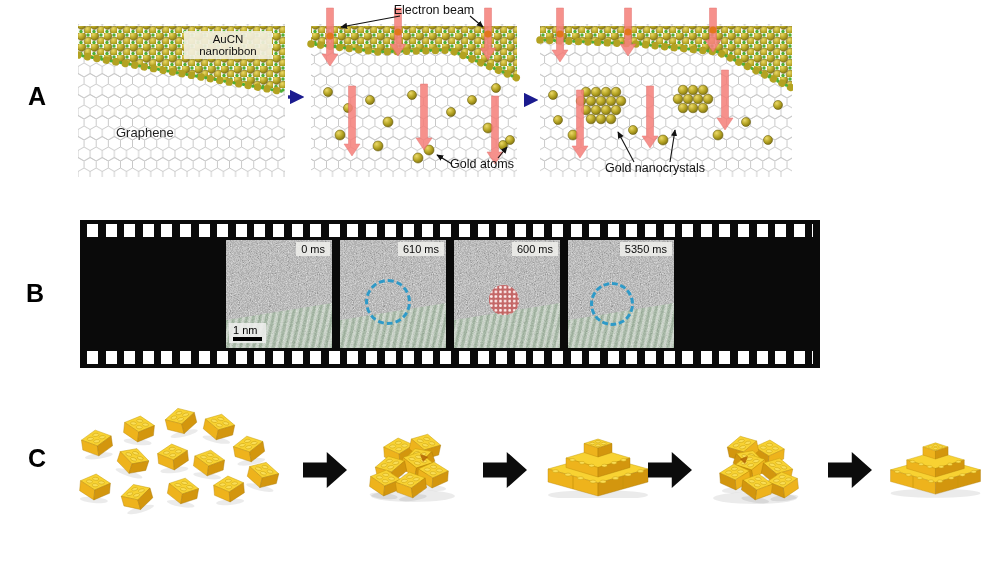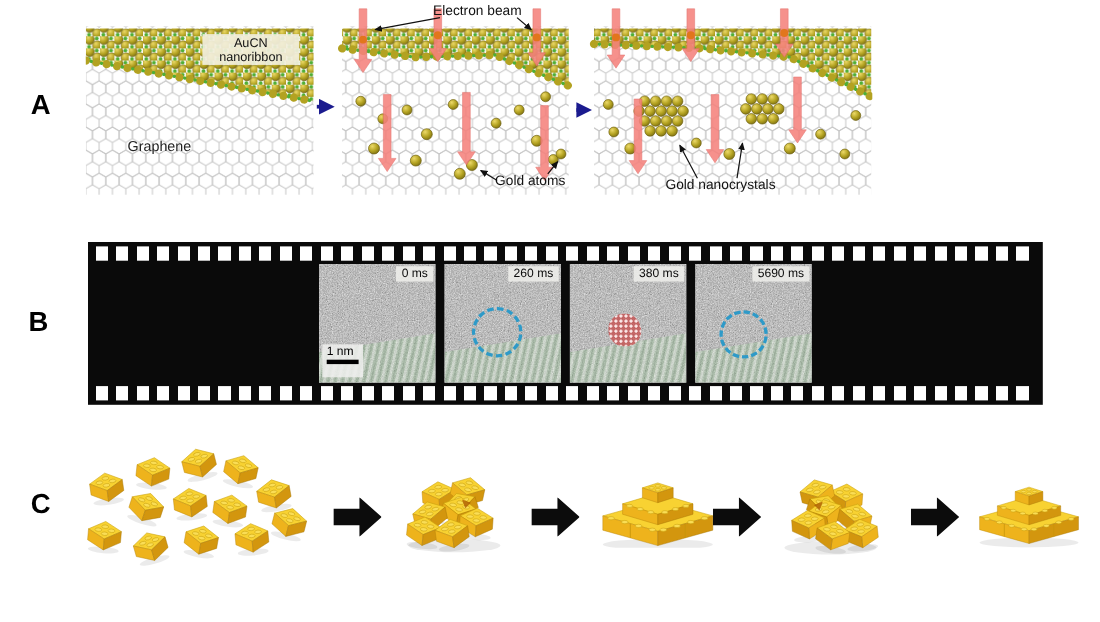--- a/index.html
+++ b/index.html
@@ -3,32 +3,32 @@
 <meta charset="utf-8">
 <style>
   html,body{margin:0;padding:0;background:#fff}
   #fig{position:relative;width:1000px;height:565px;background:#fff;
        font-family:"Liberation Sans",sans-serif;overflow:hidden}
   #fig svg{display:block}
   svg text{font-family:"Liberation Sans",sans-serif}
   .abs{position:absolute}
   .plabel{position:absolute;font-size:25px;font-weight:bold;color:#000;line-height:1}
   
-  .strip{position:absolute;left:80px;top:220px;width:868px;height:148px;background:#0a0a0a}
+  .strip{position:absolute;left:80px;top:220px;width:740px;height:148px;background:#0a0a0a}
   .sprockets{height:13px;margin:4px 7px 3px;background:repeating-linear-gradient(90deg,#fff 0 11px,#0a0a0a 11px 18.6px)}
   .frames{display:flex;gap:8px;justify-content:center;height:108px}
   .frame{position:relative;width:106px;height:108px;background:#8e8e8e;overflow:hidden}
   .tstamp{position:absolute;top:2px;right:2px;height:14px;line-height:14px;padding:0 5px;
           background:rgba(238,238,235,.88);font-size:11px;color:#0a0a0a;white-space:nowrap}
   .ring{position:absolute;border:3px dashed #2e9ac8;border-radius:50%;box-sizing:border-box}
   .blob{position:absolute;background-color:rgba(198,80,80,.78);
         background-image:radial-gradient(circle,rgba(255,242,242,.95) 1.1px,rgba(0,0,0,0) 1.6px);
         background-size:4.6px 4.6px;border-radius:50% 55% 48% 52%}
   .scalebar{position:absolute;left:3px;bottom:5px;background:rgba(240,240,238,.85);
-            padding:1px 4px 12px;font-size:11px;color:#000}
+            padding:1px 4px 2px;font-size:11px;color:#000}
   .scalebar .bar{width:29px;height:4.5px;background:#000;margin-top:1px}
   
   .black-arrow{position:absolute;width:44px;height:36px;background:#0c0c0c;
                clip-path:polygon(0 29%,54% 29%,54% 0,100% 50%,54% 100%,54% 71%,0 71%)}
 </style>
 </head>
 <body>
 
 <div id="fig">
 
@@ -308,49 +308,49 @@
       <div class="frame">
         <svg width="106" height="108" viewBox="0 0 106 108">
           <rect width="106" height="108" fill="#8e8e8e"></rect>
           <rect width="106" height="108" filter="url(#temF)" opacity="0.95"></rect>
           <g clip-path="url(#gclip)">
             <path d="M0,80 L106,63 L106,108 L0,108 Z" fill="#a3c4a0" opacity="0.78"></path>
             <rect width="106" height="108" fill="url(#colsP)" opacity="0.6"></rect>
             <rect width="106" height="108" filter="url(#temF)" opacity="0.38"></rect>
           </g>
         </svg>
-        <div class="tstamp">260 ms</div>
+        <div class="tstamp">610 ms</div>
         <div class="ring" style="left:25px;top:39px;width:46px;height:46px"></div>
       </div>
 
       <div class="frame">
         <svg width="106" height="108" viewBox="0 0 106 108">
           <rect width="106" height="108" fill="#8e8e8e"></rect>
           <rect width="106" height="108" filter="url(#temF)" opacity="0.95"></rect>
           <g clip-path="url(#gclip)">
             <path d="M0,80 L106,63 L106,108 L0,108 Z" fill="#a3c4a0" opacity="0.78"></path>
             <rect width="106" height="108" fill="url(#colsP)" opacity="0.6"></rect>
             <rect width="106" height="108" filter="url(#temF)" opacity="0.38"></rect>
           </g>
         </svg>
-        <div class="tstamp">380 ms</div>
+        <div class="tstamp">600 ms</div>
         <div class="blob" style="left:35px;top:45px;width:30px;height:30px"></div>
       </div>
 
       <div class="frame">
         <svg width="106" height="108" viewBox="0 0 106 108">
           <rect width="106" height="108" fill="#8e8e8e"></rect>
           <rect width="106" height="108" filter="url(#temF)" opacity="0.95"></rect>
           <g clip-path="url(#gclip)">
             <path d="M0,80 L106,63 L106,108 L0,108 Z" fill="#a3c4a0" opacity="0.78"></path>
             <rect width="106" height="108" fill="url(#colsP)" opacity="0.6"></rect>
             <rect width="106" height="108" filter="url(#temF)" opacity="0.38"></rect>
           </g>
         </svg>
-        <div class="tstamp">5690 ms</div>
+        <div class="tstamp">5350 ms</div>
         <div class="ring" style="left:22px;top:42px;width:44px;height:44px"></div>
       </div>
 
 
     </div>
     <div class="sprockets" style="margin-top:3px"></div>
   </div>
 
   <div class="plabel" style="left:28px;top:446px">C</div>
 

